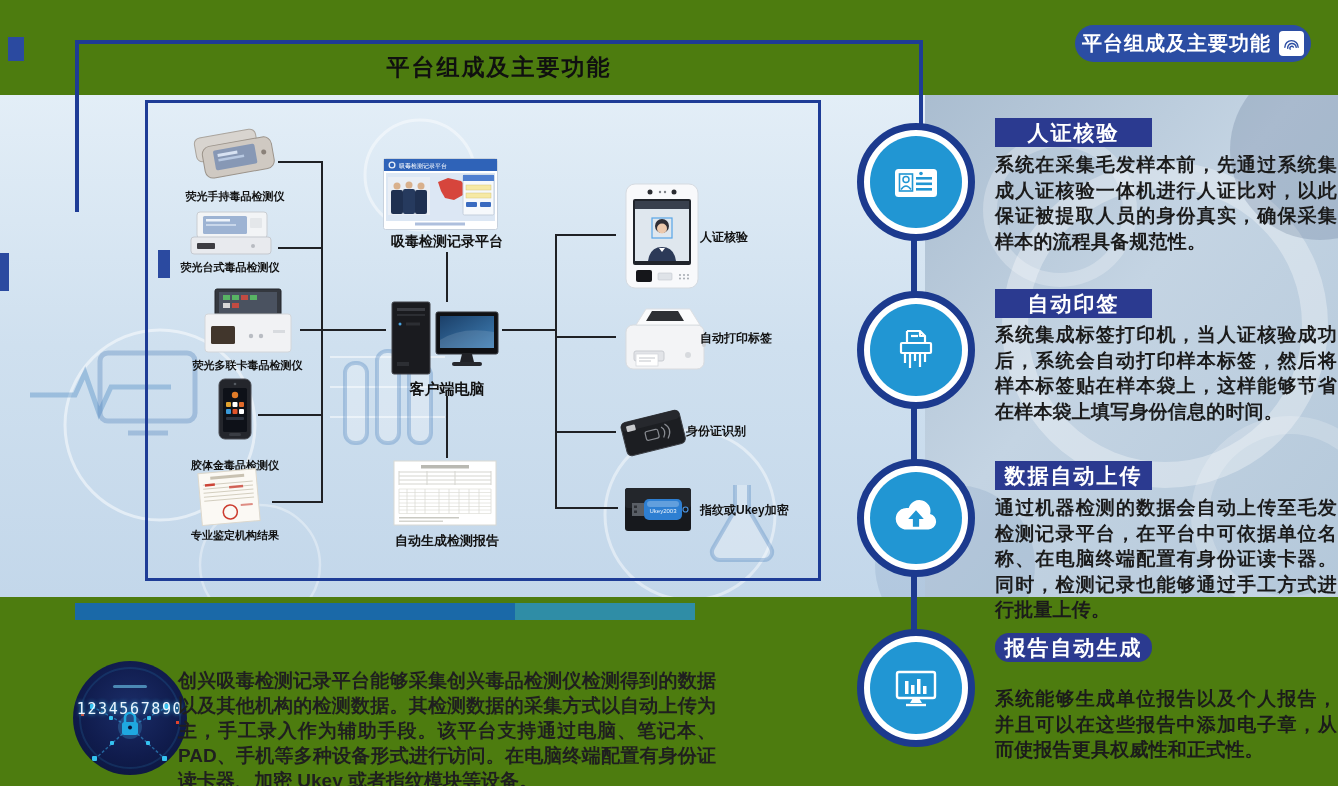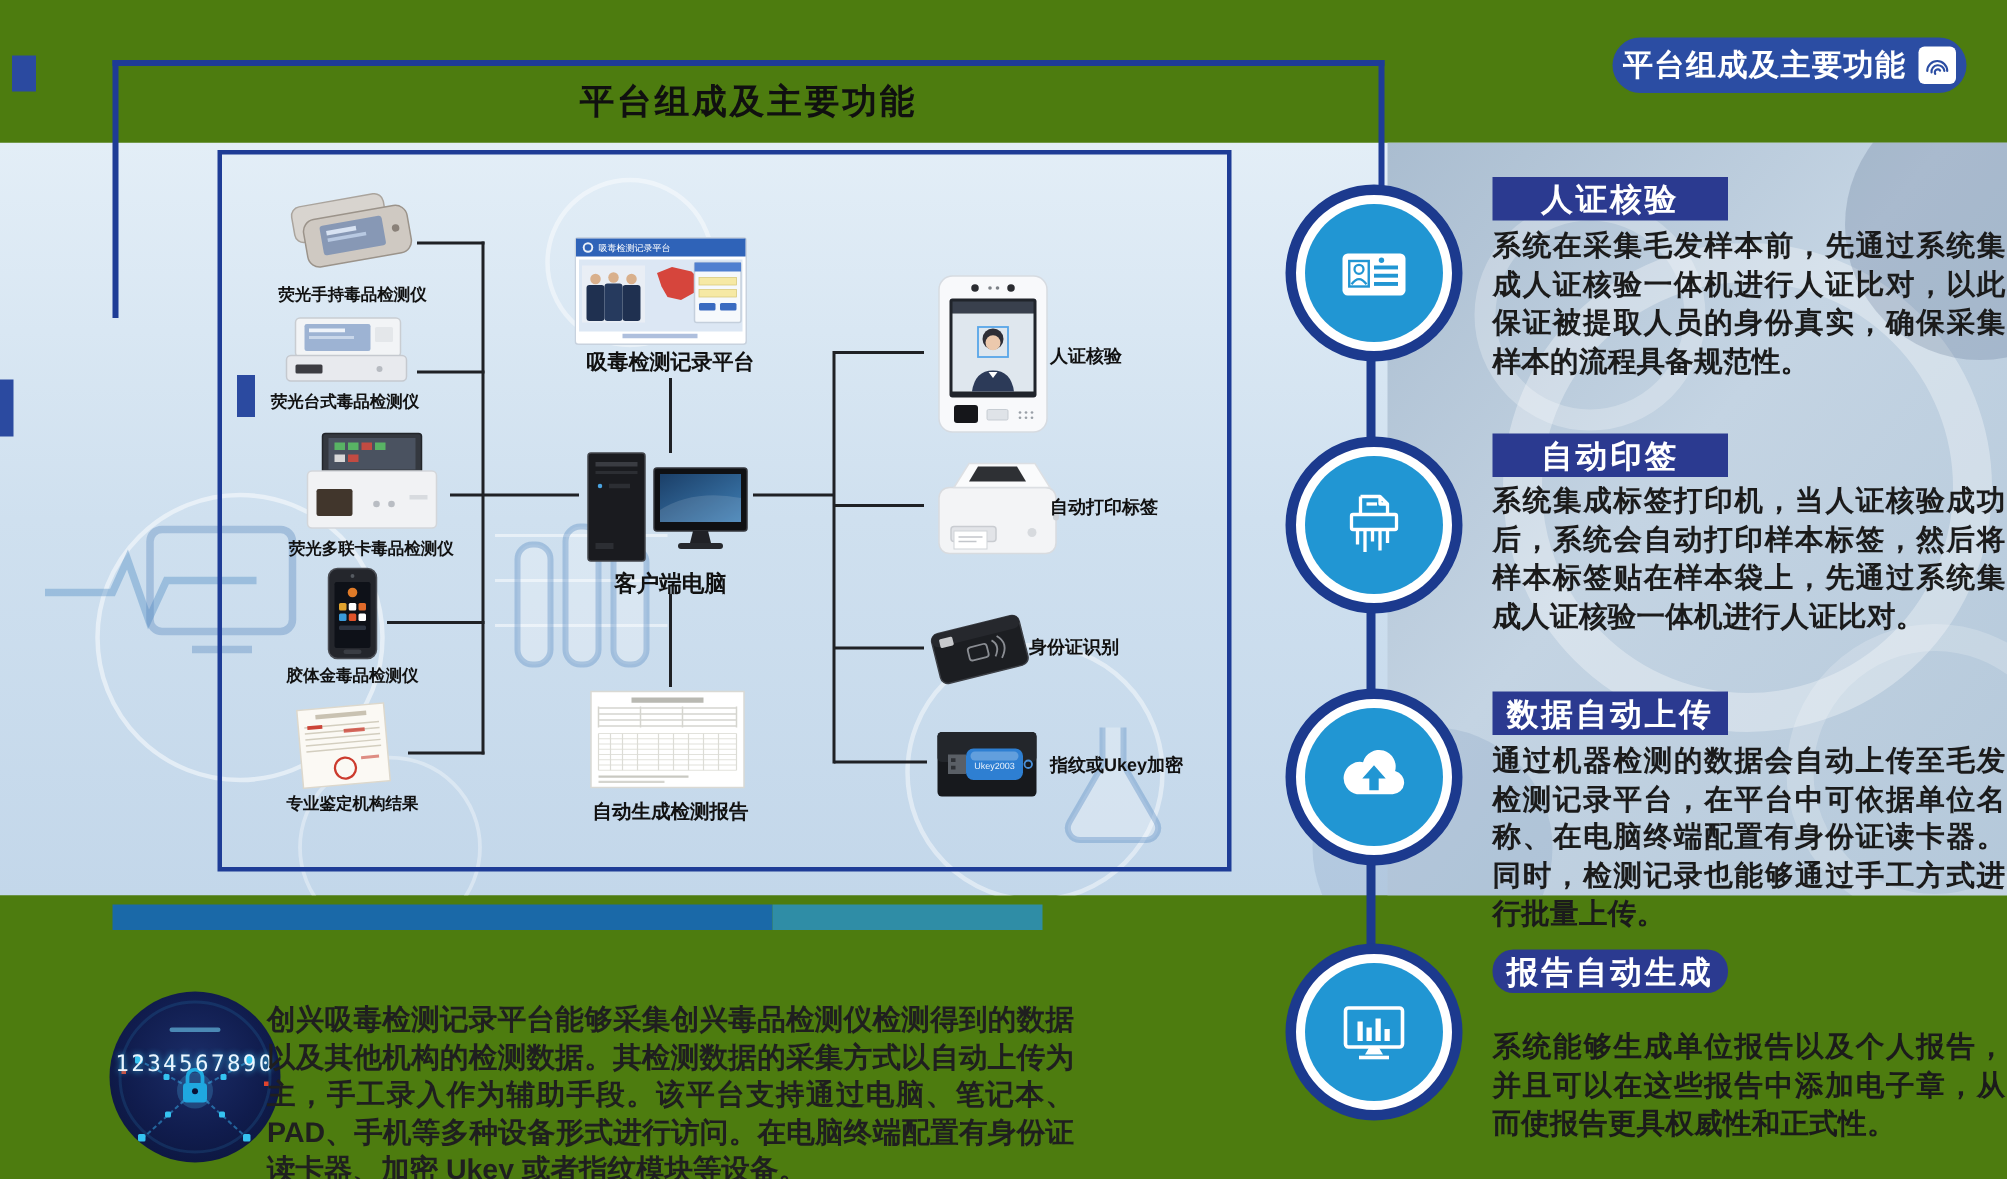--- a/index.html
+++ b/index.html
@@ -168,21 +168,21 @@
     <circle cx="21" cy="18" r="3.2" fill="#e07b28"></circle>
     <rect x="12" y="25" width="5" height="5" rx="1" fill="#e0a22e"></rect>
       <rect x="18.5" y="25" width="5" height="5" rx="1" fill="#ffffff"></rect>
       <rect x="25" y="25" width="5" height="5" rx="1" fill="#e06a2a"></rect>
     <rect x="12" y="32" width="5" height="5" rx="1" fill="#3a9ad9"></rect>
       <rect x="18.5" y="32" width="5" height="5" rx="1" fill="#e0532a"></rect>
       <rect x="25" y="32" width="5" height="5" rx="1" fill="#ffffff"></rect>
     <rect x="12" y="40" width="18" height="3" rx="1" fill="#2c3340"></rect>
     <rect x="15" y="56" width="12" height="3" rx="1.5" fill="#3a3d44"></rect>
   </svg>
-  <div class="abs lbl lbl-l" style="left:165px;top:443px;width:140px;text-align:center;">胶体金毒品检测仪</div>
+  <div class="abs lbl lbl-l" style="left:165px;top:458px;width:140px;text-align:center;">胶体金毒品检测仪</div>
 
   <svg class="abs" style="left:190px;top:467px;" width="80" height="60">
     <g transform="rotate(-5 40 30)">
       <rect x="10" y="4" width="58" height="52" fill="#fbf9f4" stroke="#ddd8cc"></rect>
       <rect x="22" y="8" width="34" height="3" fill="#c9c2b2"></rect>
       <path d="M14,16 h50 M14,20 h50 M14,24 h50 M14,28 h50 M14,32 h50" stroke="#d3cebf" stroke-width="1"></path>
       <rect x="16" y="15" width="10" height="2.5" fill="#cc4437"></rect>
       <rect x="40" y="19" width="14" height="2.5" fill="#cc4437" opacity="0.8"></rect>
       <rect x="50" y="38" width="12" height="2" fill="#cc4437" opacity="0.6"></rect>
       <circle cx="39" cy="45" r="7" stroke="#cc3b2e" stroke-width="1.5" fill="none"></circle>
@@ -367,21 +367,21 @@
         <path d="M21,34 l-3,5 h12 l-3,-5 z" fill="#ffffff"></path>
         <line x1="14" y1="41" x2="34" y2="41" stroke="#ffffff" stroke-width="2.4"></line>
       </svg>
     </div>
   </div>
 
   <div class="abs feat-h" style="left:995px;top:118px;">人证核验</div>
   <div class="abs feat-b" style="left:995px;top:152px;">系统在采集毛发样本前，先通过系统集成人证核验一体机进行人证比对，以此保证被提取人员的身份真实，确保采集样本的流程具备规范性。</div>
 
   <div class="abs feat-h" style="left:995px;top:289px;">自动印签</div>
-  <div class="abs feat-b" style="left:995px;top:322px;">系统集成标签打印机，当人证核验成功后，系统会自动打印样本标签，然后将样本标签贴在样本袋上，先通过系统集成人证核验一体机进行人证比对。</div>
+  <div class="abs feat-b" style="left:995px;top:322px;">系统集成标签打印机，当人证核验成功后，系统会自动打印样本标签，然后将样本标签贴在样本袋上，这样能够节省在样本袋上填写身份信息的时间。</div>
 
   <div class="abs feat-h" style="left:995px;top:461px;">数据自动上传</div>
   <div class="abs feat-b" style="left:995px;top:495px;">通过机器检测的数据会自动上传至毛发检测记录平台，在平台中可依据单位名称、在电脑终端配置有身份证读卡器。同时，检测记录也能够通过手工方式进行批量上传。</div>
 
   <div class="abs feat-h" style="left:995px;top:633px;border-radius:14px;">报告自动生成</div>
   <div class="abs feat-b" style="left:995px;top:686px;">系统能够生成单位报告以及个人报告，并且可以在这些报告中添加电子章，从而使报告更具权威性和正式性。</div>
 
   <div class="abs bar-left"></div>
   <div class="abs bar-right"></div>
 

